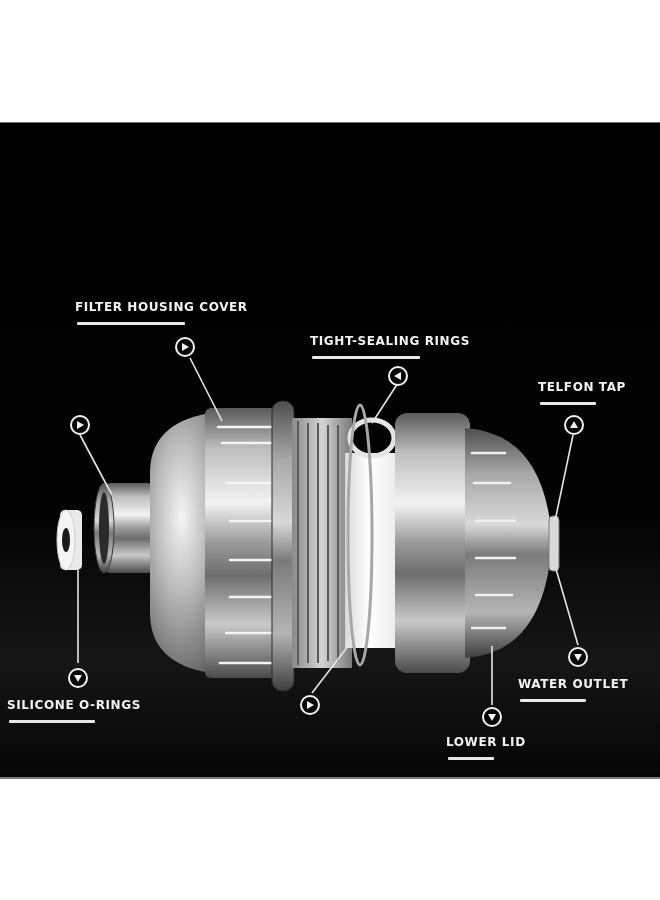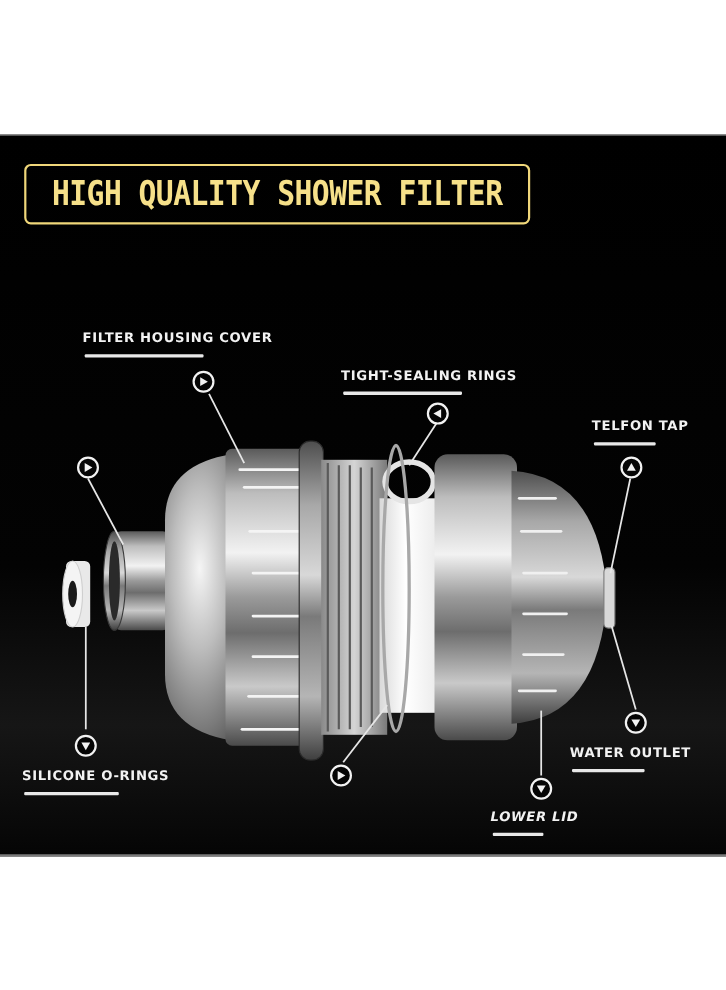--- a/index.html
+++ b/index.html
@@ -213,23 +213,20 @@
         <line x1="80" y1="312" x2="112" y2="372"></line>
         <line x1="398" y1="260" x2="372" y2="300"></line>
         <line x1="573" y1="312" x2="555" y2="398"></line>
         <line x1="556" y1="446" x2="578" y2="522"></line>
         <line x1="78" y1="447" x2="78" y2="540"></line>
         <line x1="312" y1="570" x2="352" y2="518"></line>
         <line x1="492" y1="523" x2="492" y2="582"></line>
       </g>
     </svg>
 
-    <div class="headline-box">
-      <span class="headline-text">HIGH QUALITY SHOWER FILTER</span>
-    </div>
 
     <div class="label" style="left:75px; top:177px;">
       <span>FILTER HOUSING COVER</span>
       <div class="uline" style="top:22px; width:108px;"></div>
     </div>
     <div class="marker" style="left:175px; top:214px;">
       <svg width="10" height="10" viewBox="0 0 10 10">
           <polygon points="2,1 9,5 2,9" fill="#f2f2f2"></polygon>
         </svg>
     </div>
@@ -268,35 +265,35 @@
     <div class="label" style="left:518px; top:554px;">
       <span>WATER OUTLET</span>
       <div class="uline" style="top:22px; width:66px;"></div>
     </div>
 
     <div class="marker" style="left:68px; top:545px;">
       <svg width="10" height="10" viewBox="0 0 10 10">
           <polygon points="1,2 9,2 5,9" fill="#f2f2f2"></polygon>
         </svg>
     </div>
-    <div class="label" style="left:20px; top:575px;">
+    <div class="label" style="left:7px; top:575px;">
       <span>SILICONE O-RINGS</span>
       <div class="uline" style="top:22px; width:86px;"></div>
     </div>
 
     <div class="marker" style="left:300px; top:572px;">
       <svg width="10" height="10" viewBox="0 0 10 10">
           <polygon points="2,1 9,5 2,9" fill="#f2f2f2"></polygon>
         </svg>
     </div>
 
     <div class="marker" style="left:482px; top:584px;">
       <svg width="10" height="10" viewBox="0 0 10 10">
           <polygon points="1,2 9,2 5,9" fill="#f2f2f2"></polygon>
         </svg>
     </div>
-    <div class="label" style="left:446px; top:612px;font-style:italic;">
+    <div class="label" style="left:446px; top:612px;">
       <span>LOWER LID</span>
       <div class="uline" style="top:22px; width:46px;"></div>
     </div>
 
   </div>
 </div>
 
 </body></html>

